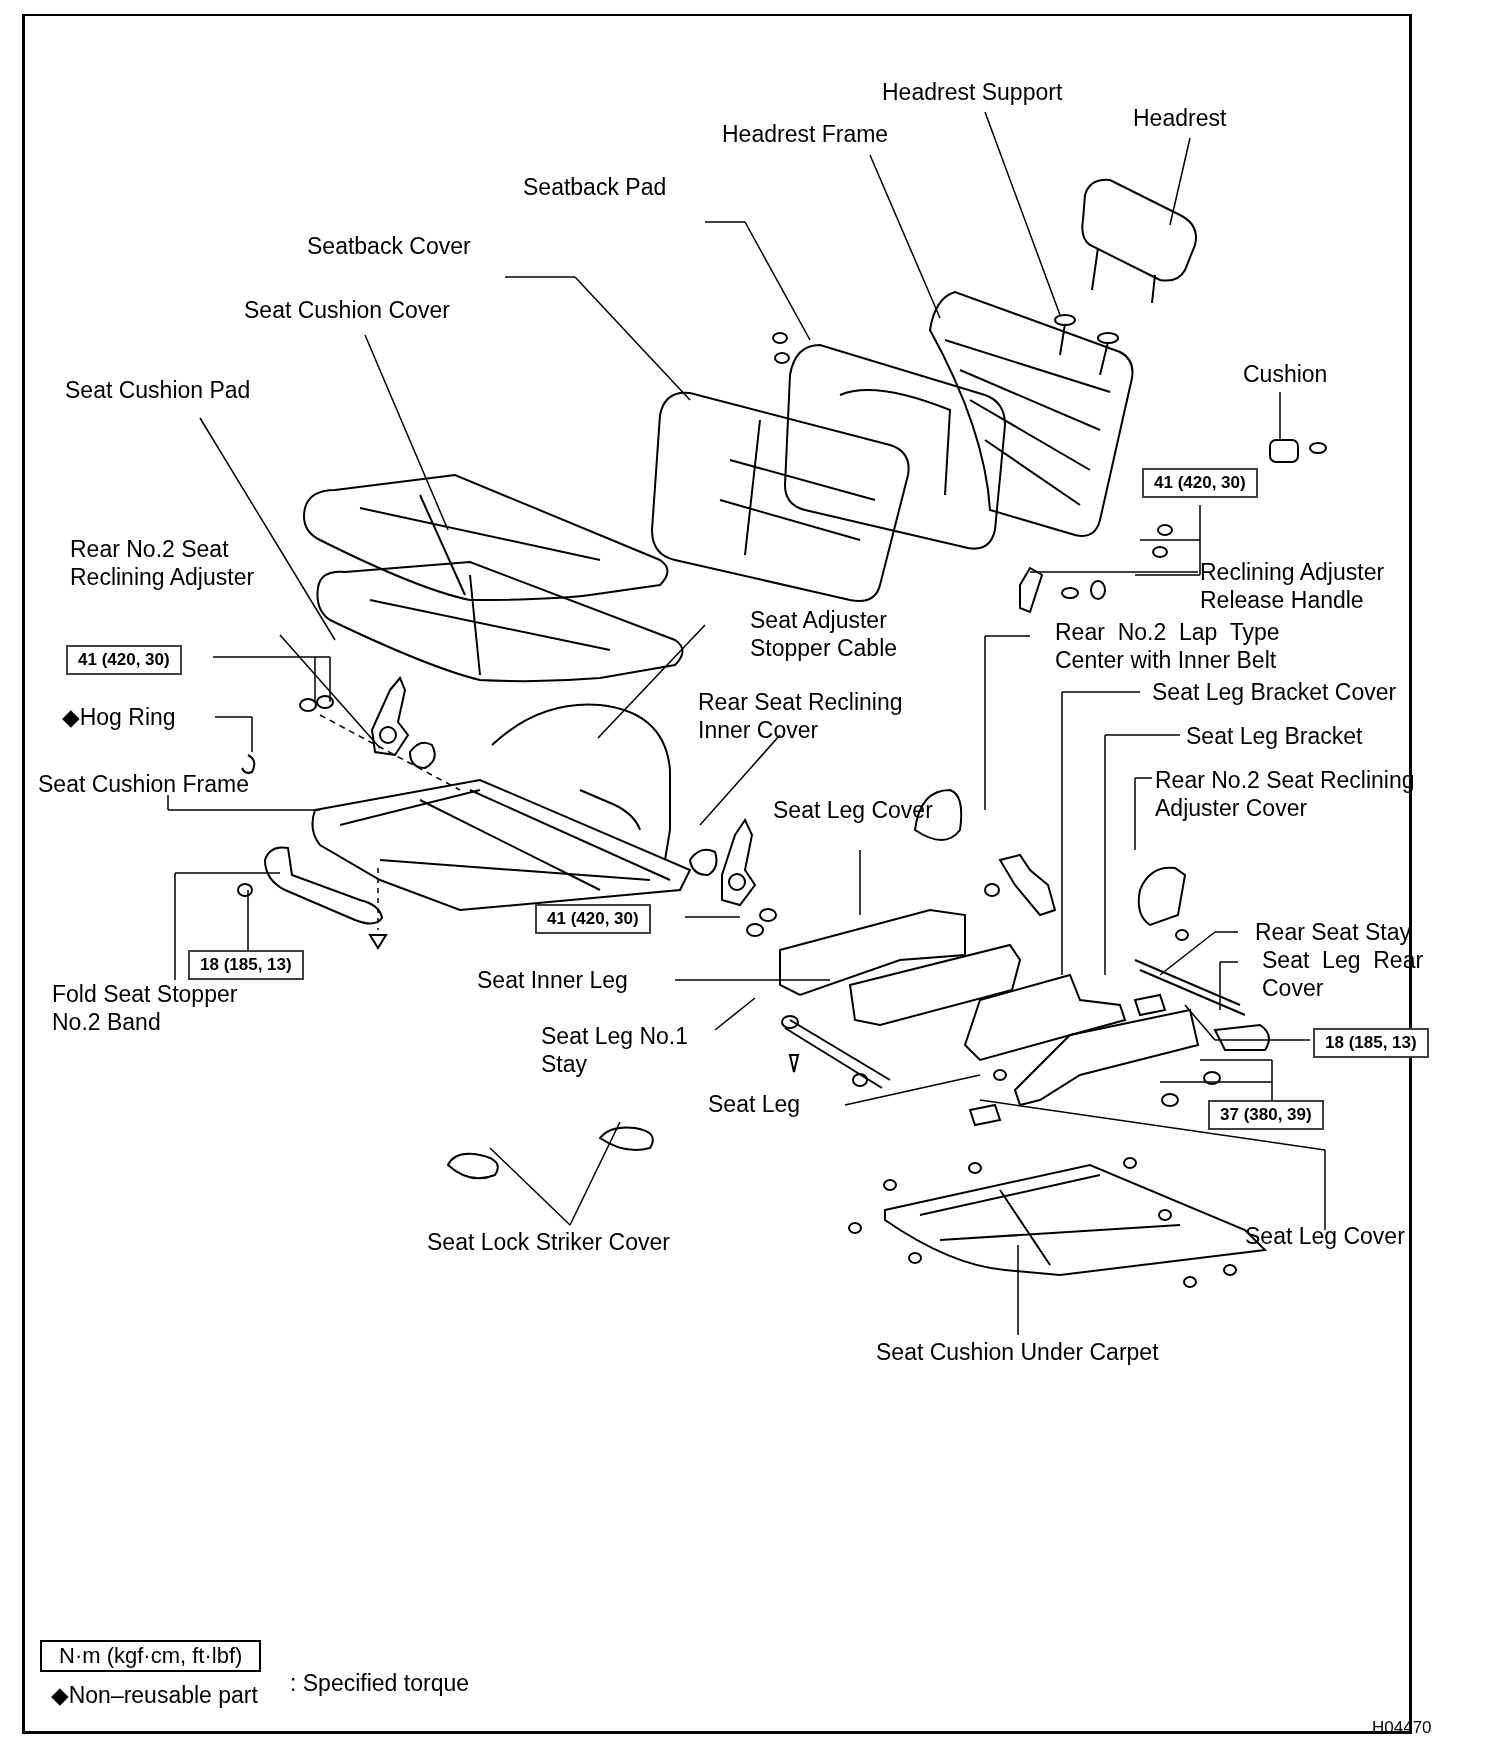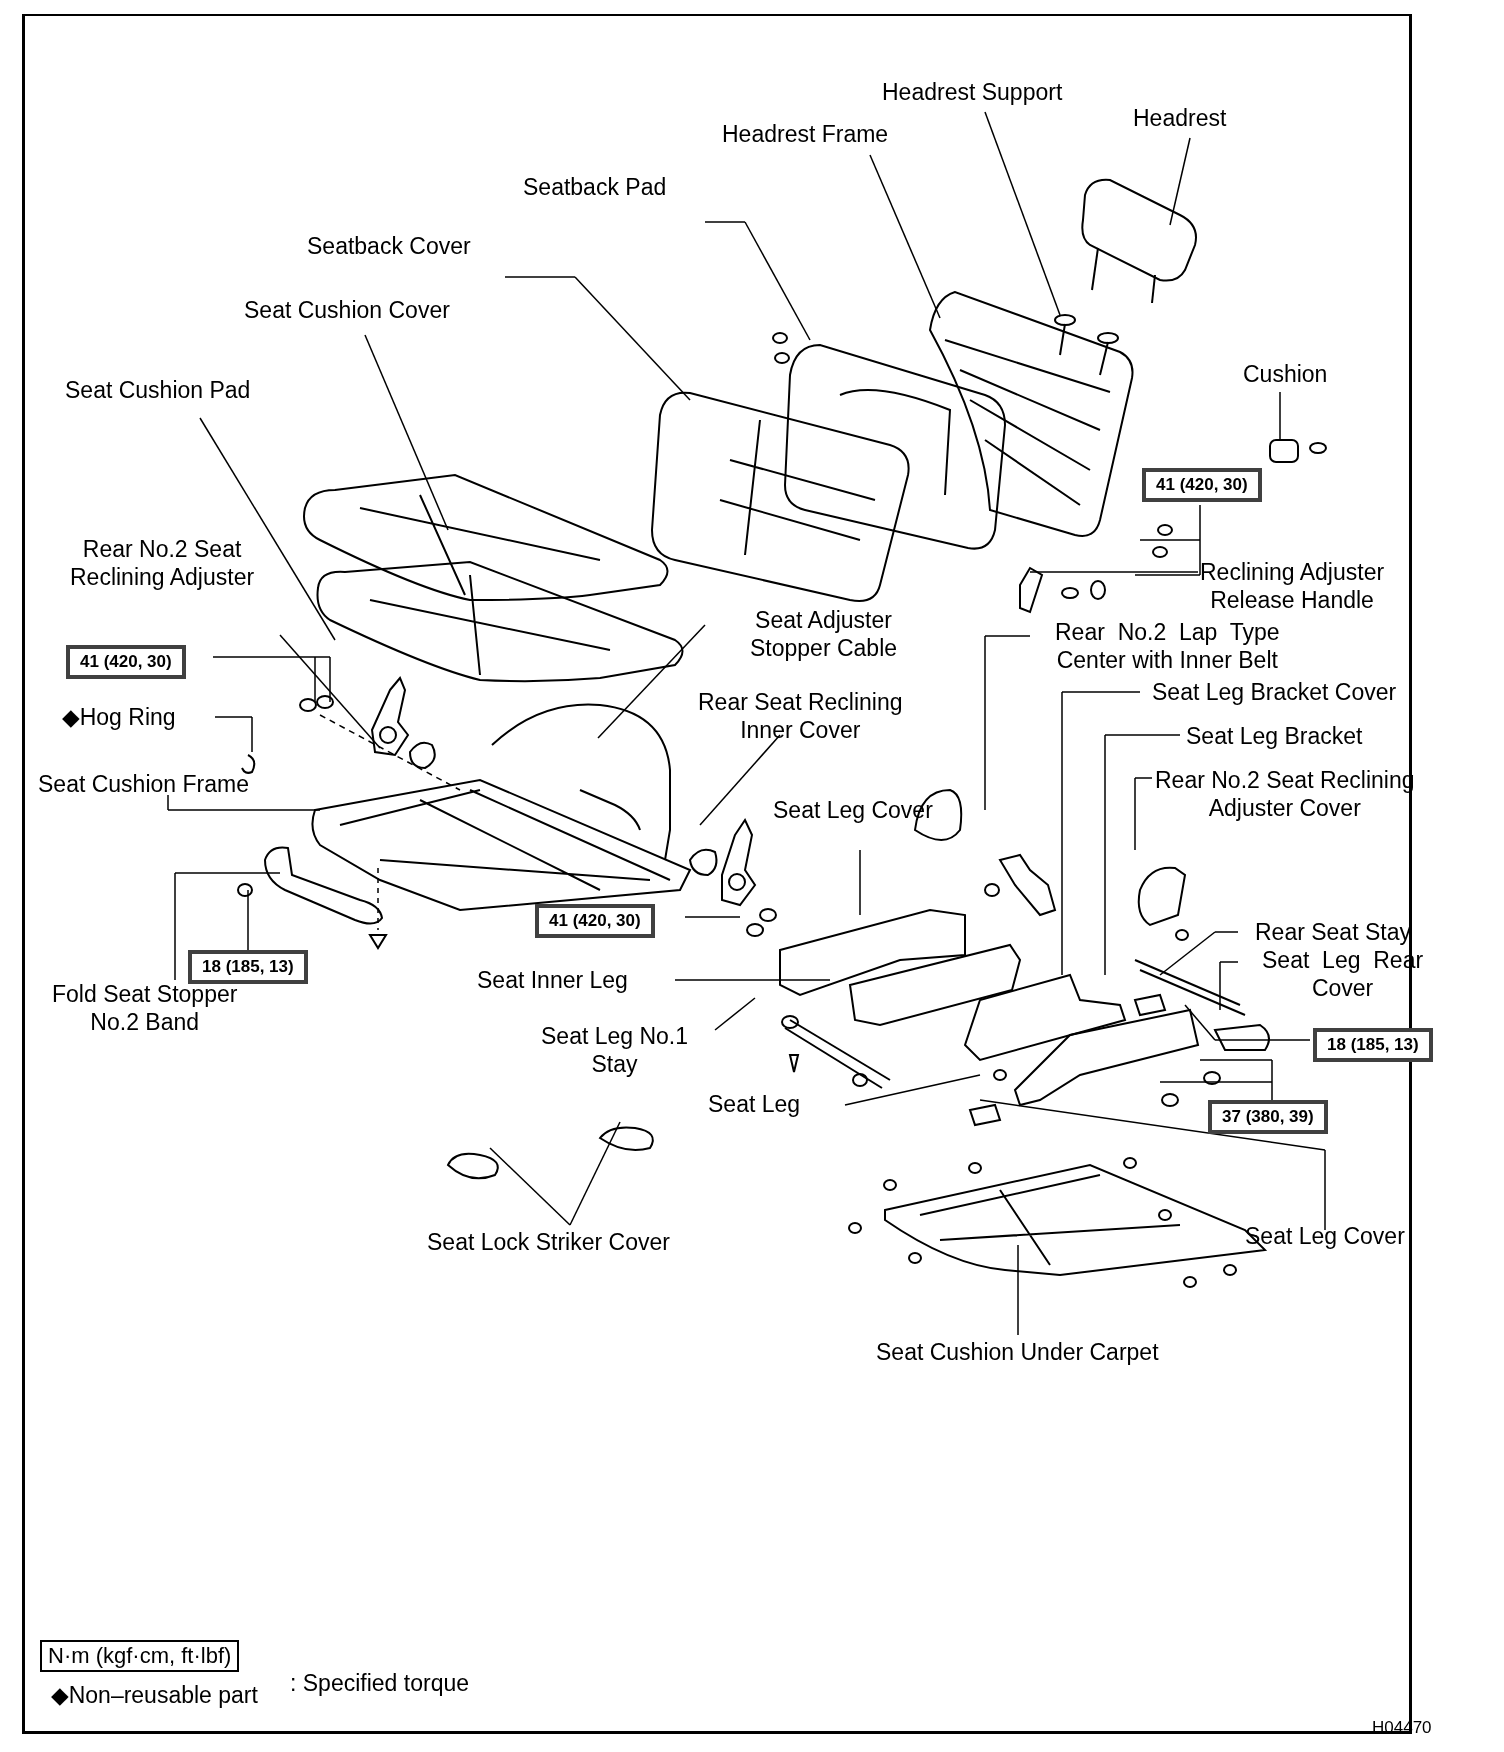--- a/index.html
+++ b/index.html
@@ -1,25 +1,25 @@
 <!DOCTYPE html>
 <html><head>
 <meta charset="utf-8">
 <style>
   html, body { margin: 0; padding: 0; background: #ffffff; }
   body { width: 1504px; height: 1752px; position: relative; overflow: hidden;
          font-family: "Liberation Sans", sans-serif; color: #000; }
   #frame { position: absolute; left: 22px; top: 14px; width: 1390px; height: 1720px;
            border: 3px solid #000; border-top-width: 2px; box-sizing: border-box; }
   svg#art { position: absolute; left: 0; top: 0; }
-  .lbl { position: absolute; font-size: 23px; line-height: 28px; white-space: pre; text-align: center; }
-  .torque { position: absolute; font-size: 17px; font-weight: bold; border: 4px solid #404040;
+  .lbl { position: absolute; font-size: 23px; line-height: 28px; white-space: pre; }
+  .torque { position: absolute; font-size: 17px; font-weight: bold; border: 2px solid #404040;
             padding: 3px 10px; line-height: 20px; background: #fff; white-space: pre; }
   #legend-torque-box { position: absolute; left: 40px; top: 1640px; font-size: 22px;
-            border: 2px solid #000; padding: 1px 6px; line-height: 26px; }
+            border: 2px solid #000; padding: 1px 17px; line-height: 26px; }
   #legend-torque-text { position: absolute; left: 290px; top: 1642px; font-size: 23px; margin-top: 28px; }
   #legend-nonreuse { position: absolute; left: 40px; top: 1682px; font-size: 23px; margin-left: 11px; }
   #figure-code { position: absolute; left: 1372px; top: 1718px; font-size: 17px; font-weight: normal; }
 </style>
 </head>
 <body>
 
 <div id="frame"></div>
 
 <svg id="art" width="1504" height="1752" fill="none" stroke="#000" stroke-width="2">

